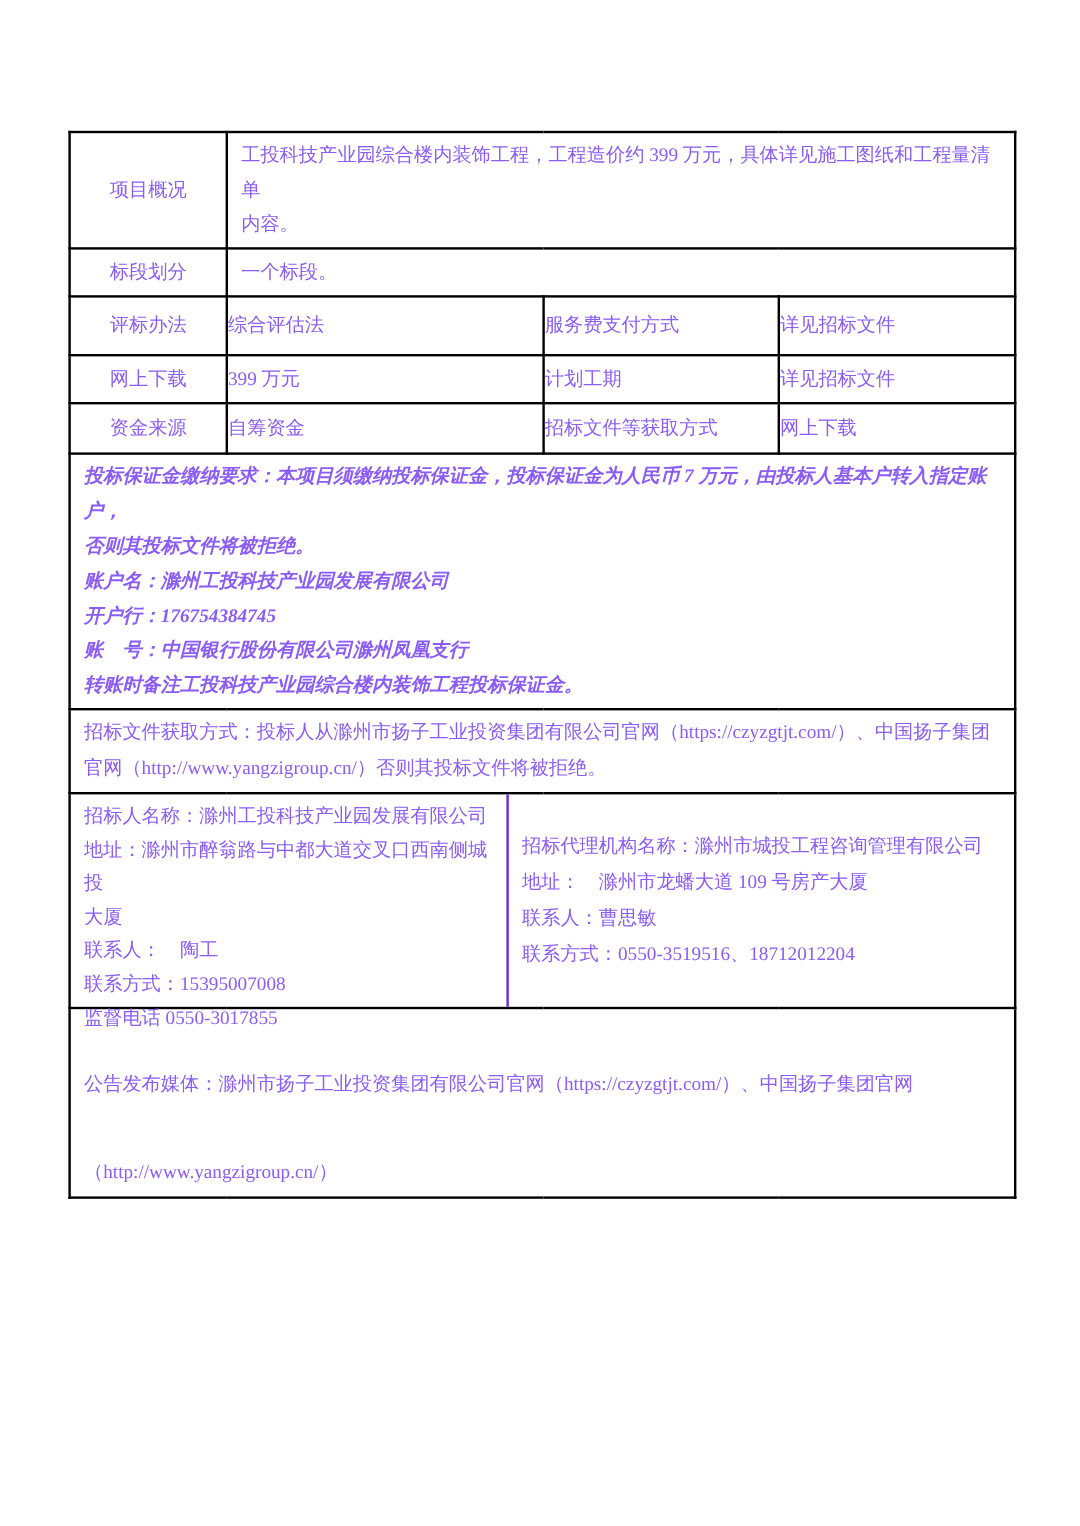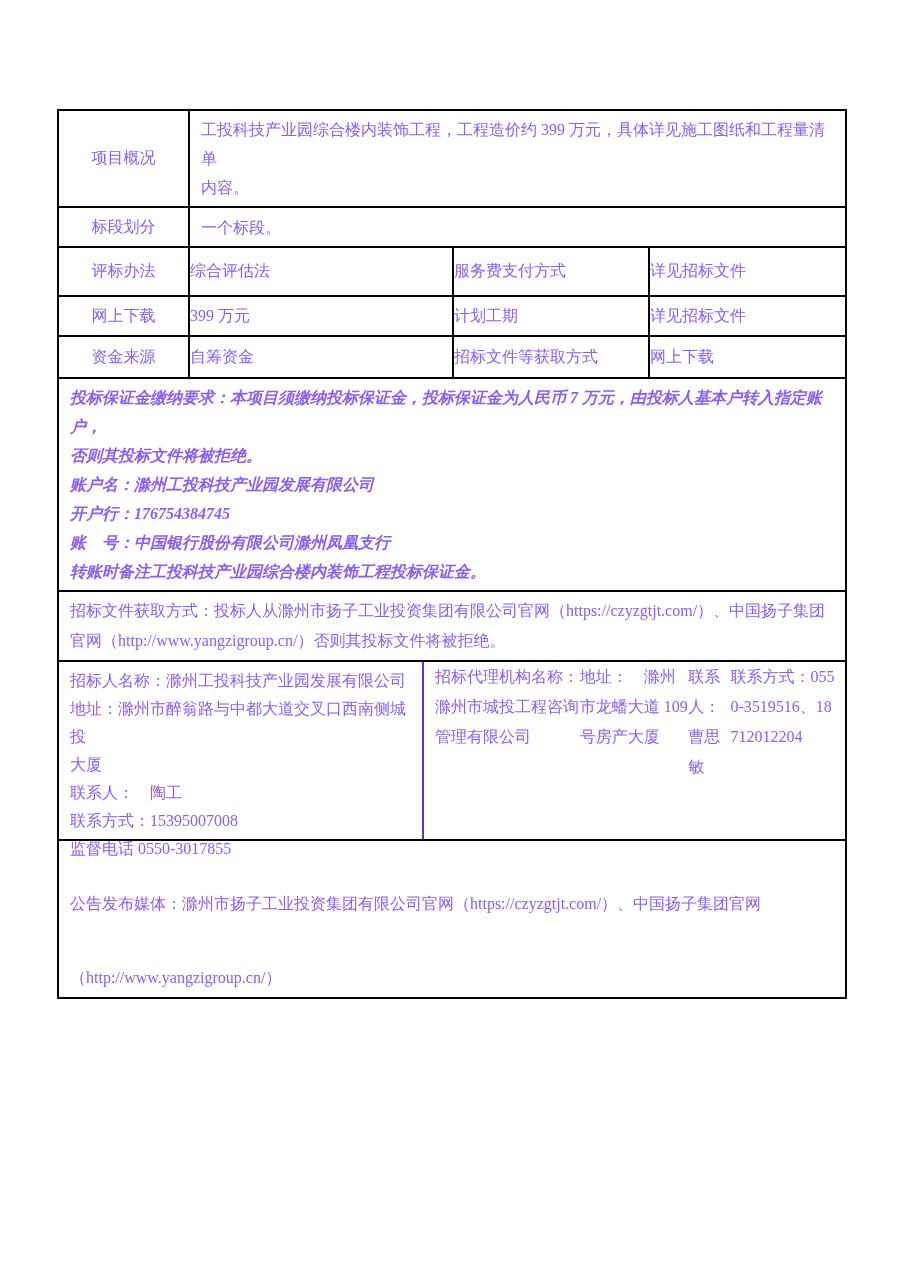--- a/index.html
+++ b/index.html
@@ -24,21 +24,21 @@
   
   tr.r1{height:61px;} tr.r2{height:40px;margin-top:17px;} tr.r3{height:49px;}
   tr.r4{height:40px;} tr.r5{height:42px;padding-left:24px;} tr.r6{height:174px;}
   tr.r7{height:62px;} tr.r8{height:177px;} tr.r9{height:54px;}
   .bond{font-weight:bold;}
   .bond .line{line-height:29px;font-style:italic;}
   .duo{display:flex;height:177px;align-items:stretch;}
   .duo-left{width:365px;border-right:2px solid #6d28d9;box-sizing:border-box;
             padding:5px 10px 0 11px;}
   .duo-left .line{line-height:28px;}
-  .duo-right{flex:1;display:flex;justify-content:center;
+  .duo-right{flex:1;display:flex;flex-direction:column;justify-content:center;
              padding:0 10px 0 11px;}
   .duo-right .line{line-height:30px;}
   .media .line{line-height:30px;margin-top:44px;}
   .access .line{line-height:30px;}
 </style>
 </head>
 <body>
 
 <div class="page">
   <table class="doc">

